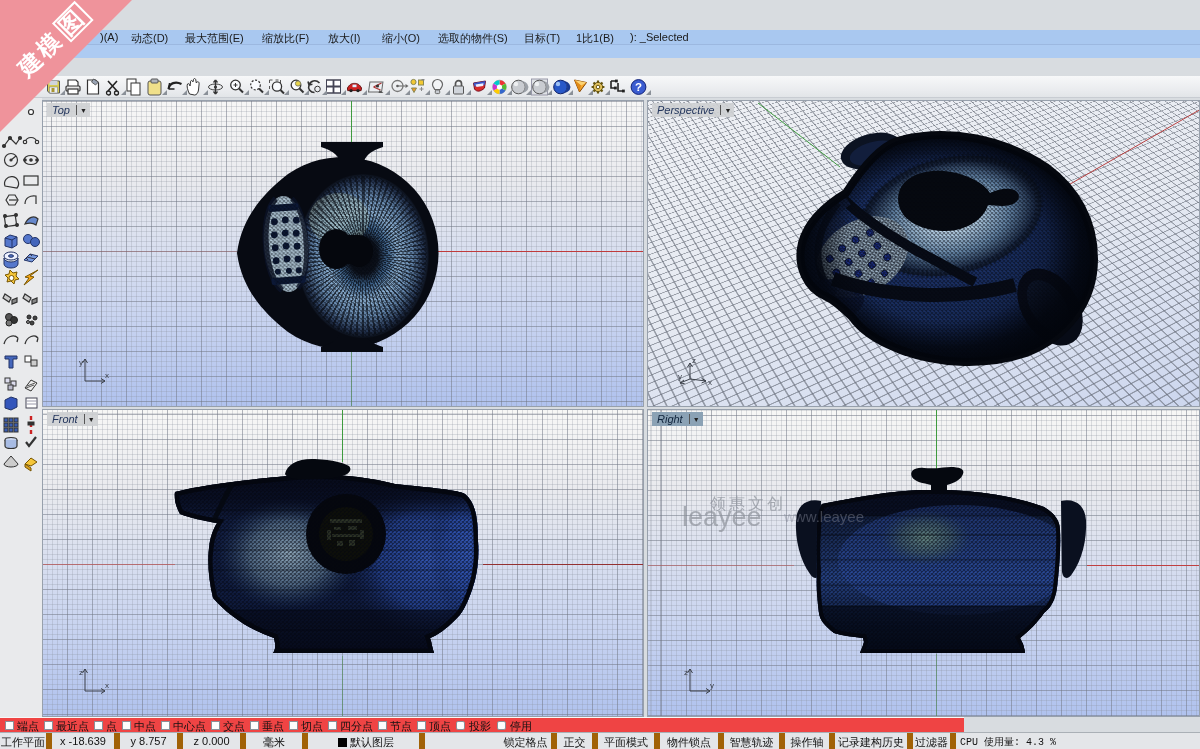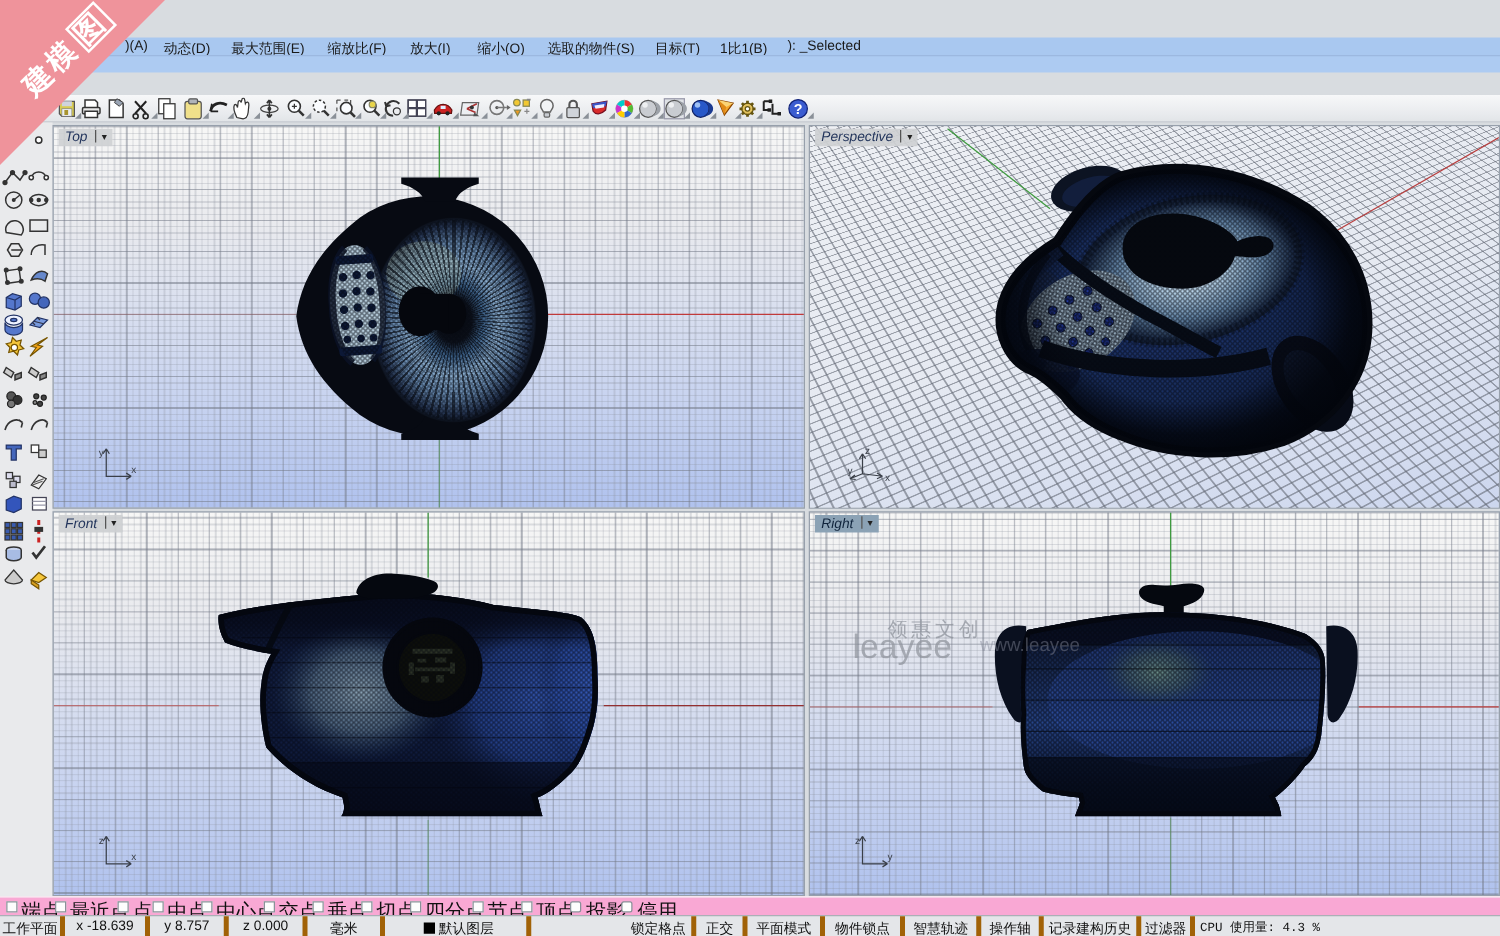--- a/index.html
+++ b/index.html
@@ -45,27 +45,27 @@
 .vplabel { position:absolute; left:4px; top:2px; height:14px; background:rgba(206,208,210,.92);
   font-size:11px; color:#23355c; padding:0 3px 0 5px; line-height:14px; z-index:30; }
 .vplabel b { font-weight:normal;font-style:italic; }
 .vplabel .sep { display:inline-block; width:1px; height:10px; background:#555; margin:0 3px 0 6px; vertical-align:-1px;}
 .vplabel .arr { font-size:7px; color:#222; vertical-align:1px; }
 .axicon { position:absolute; z-index:25; }
 .gaxis, .raxis { position:absolute; z-index:1; }
 svg.model { position:absolute; left:0; top:0; z-index:10; }
 
 
-#osnap { position:absolute; left:0; top:717px; width:1200px; height:15px; background:#f9a8d4;
-  font-size:16px; color:#111; border-top:1px solid #f8f8f8;}
+#osnap { position:absolute; left:0; top:717px; width:964px; height:15px; background:#ef4444;
+  font-size:11px; color:#111; border-top:1px solid #f8f8f8;}
 #osnap .cb { position:absolute; top:3px; width:9px; height:9px; background:#fdfdfd; border:1px solid #8a9199; }
 #osnap span.lb { position:absolute; top:1px; }
 #status { position:absolute; left:0; top:732px; width:1200px; height:17px; background:#e4e6e9; border-top:1px solid #aab0b6;
   font-size:11px; color:#111; }
-#status .cell { position:absolute; top:0; height:17px; border-right:4px solid #a16207; padding-top:2px; text-align:center; }
+#status .cell { position:absolute; top:0; height:17px; border-right:6px solid #a16207; padding-top:2px; text-align:center; }
 
 
 #ribbon { position:absolute; left:0; top:0; width:150px; height:150px; z-index:100;
   clip-path:polygon(0 0, 132px 0, 0 132px); background:#ef939b; }
 #ribbon .rt { position:absolute; left:-11px; top:26px; width:128px; text-align:center;
   transform:rotate(-45deg); color:#fff; font-size:23px; font-weight:bold; letter-spacing:3px; white-space:nowrap;}
 #ribbon .rt .bx { display:inline-block; border:2.5px solid #fff; line-height:23px; padding:0 1px; margin-left:3px;}
 </style>
 </head>
 <body>

